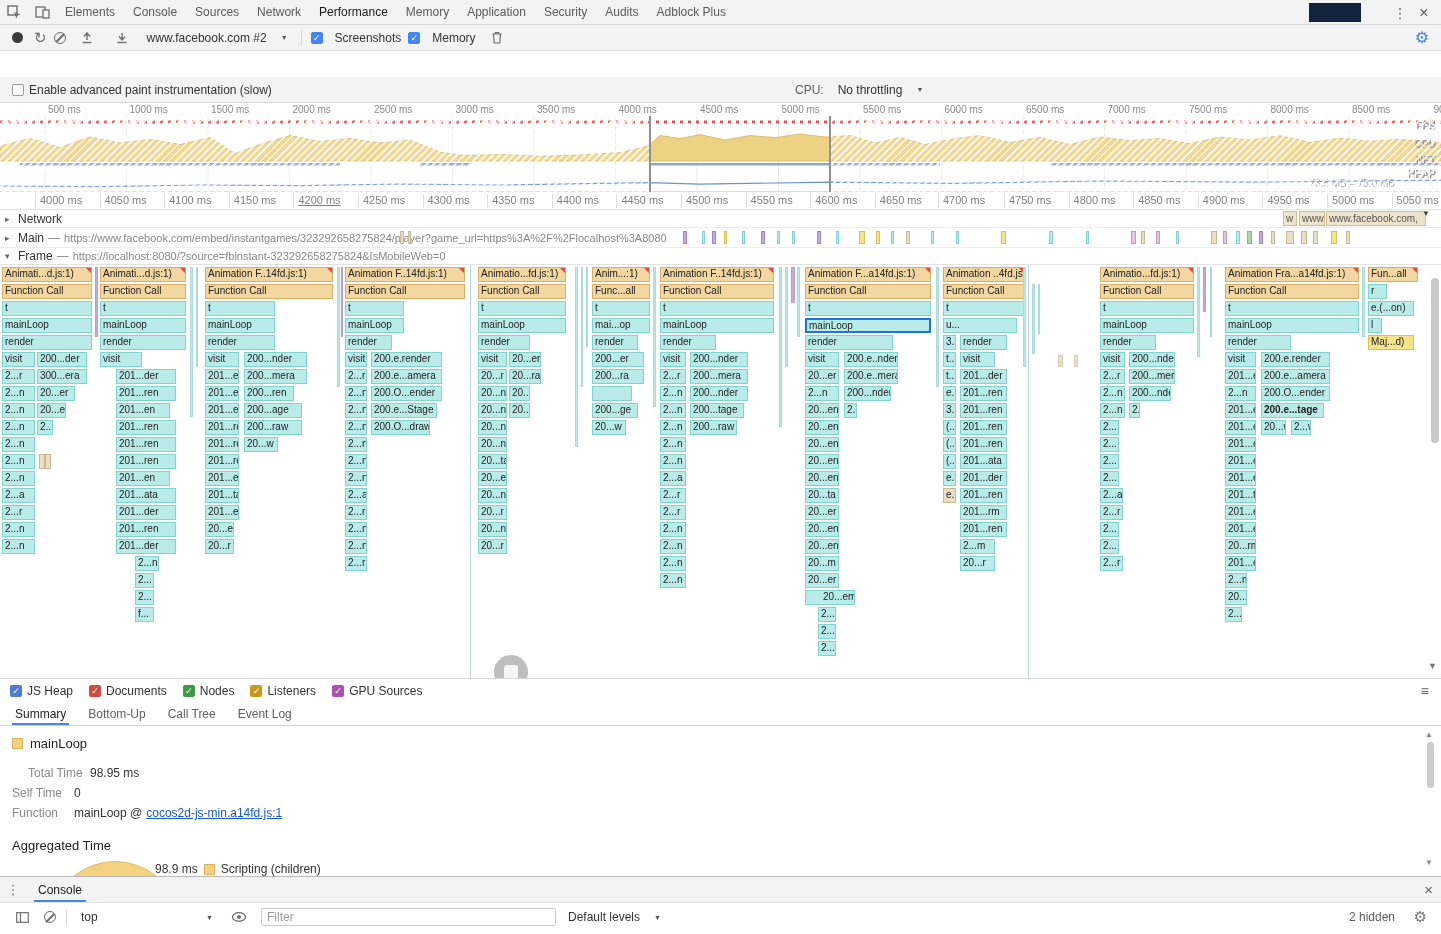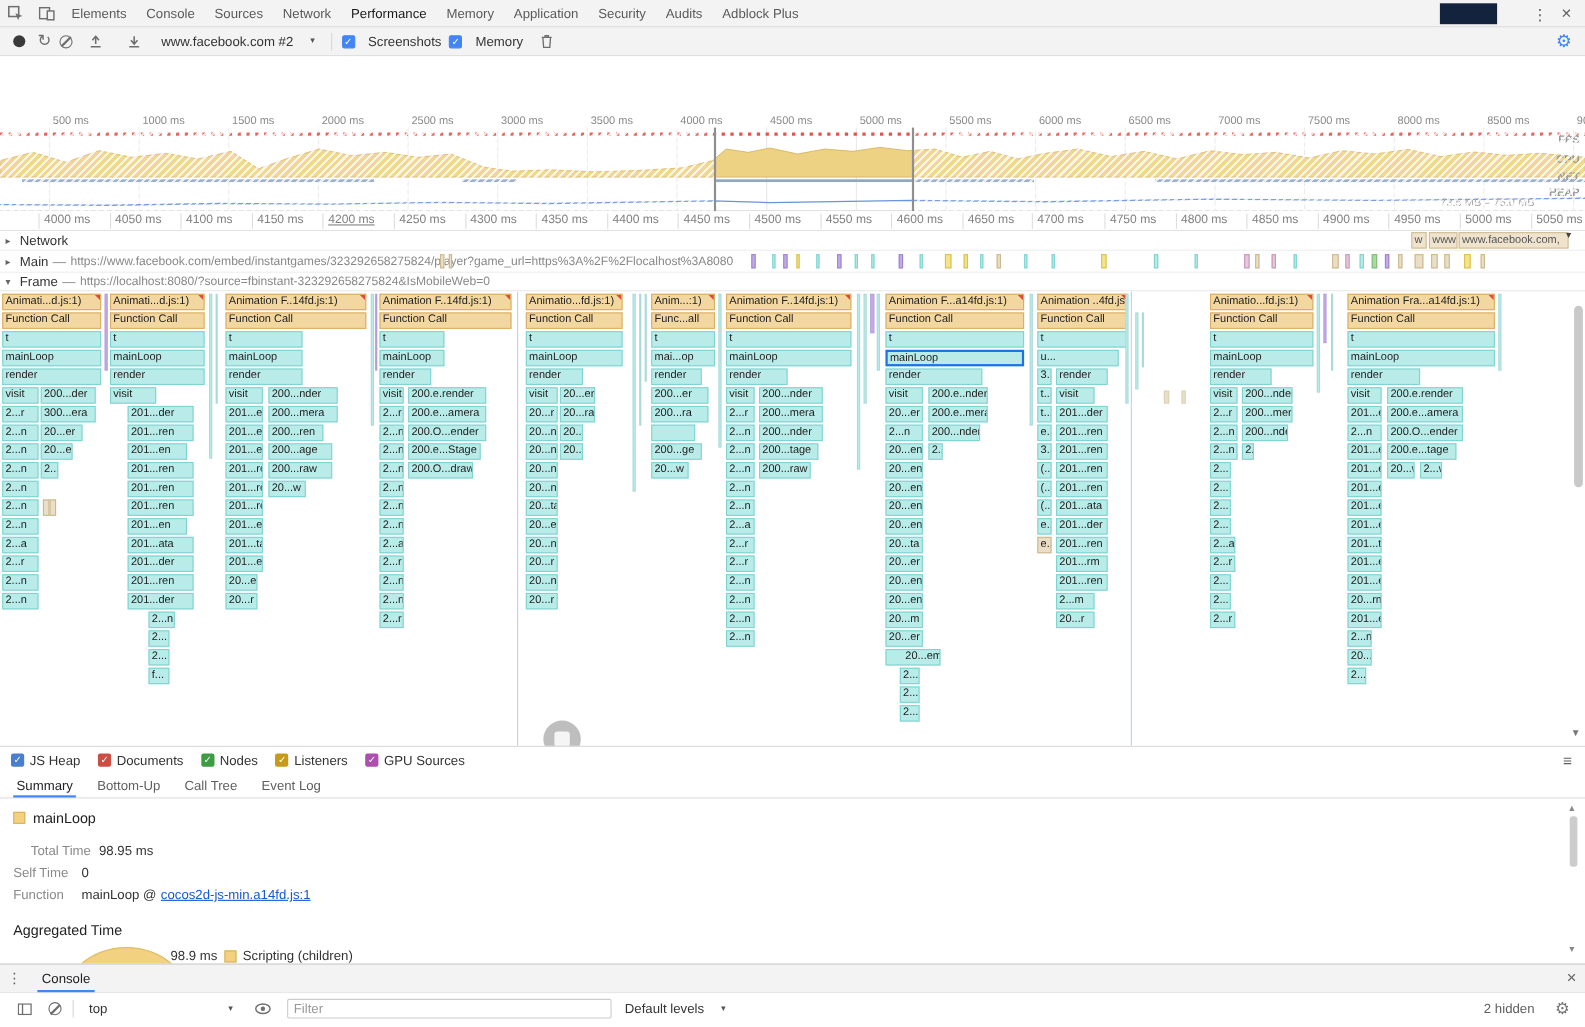--- a/index.html
+++ b/index.html
@@ -170,20 +170,31 @@
     <span class="cbx on">✓</span>
     <span class="cblab">Memory</span>
     <span class="icnbtn">
       <svg width="12" height="13" viewBox="0 0 12 13">
           <path d="M1.5 3 H10.5 M4.5 3 V1.5 H7.5 V3 M2.5 3 L3.2 12 H8.8 L9.5 3" stroke="#6e6e6e" stroke-width="1.2" fill="none"></path>
         </svg>
     </span>
     <span class="gear-blue">⚙</span>
   </div>
 
+  <div class="optrow opt2">
+    <span class="cbx"></span>
+    <span class="cblab">Enable advanced paint instrumentation (slow)</span>
+    <div class="optgroup">
+      <span class="optlbl">CPU:</span>
+      <div class="sel">
+        <span>No throttling</span>
+        <span class="caret">▼</span>
+      </div>
+    </div>
+  </div>
 
   <div class="overview">
     <svg id="ovsvg" width="1441" height="89">
         <line x1="45" y1="13" x2="45" y2="89" stroke="#e8e8e8"></line>
         <text x="48" y="10" fill="#8a8a8a" font-size="10">500 ms</text>
         <line x1="126.5" y1="13" x2="126.5" y2="89" stroke="#e8e8e8"></line>
         <text x="129.5" y="10" fill="#8a8a8a" font-size="10">1000 ms</text>
         <line x1="208" y1="13" x2="208" y2="89" stroke="#e8e8e8"></line>
         <text x="211" y="10" fill="#8a8a8a" font-size="10">1500 ms</text>
         <line x1="289.5" y1="13" x2="289.5" y2="89" stroke="#e8e8e8"></line>
@@ -576,35 +587,42 @@
         <div class="fcell" style="left: 0px; top: 36px; width: 134px;">t</div>
         <div class="fcell" style="left: 0px; top: 53px; width: 134px;">mainLoop</div>
         <div class="fcell" style="left: 0px; top: 70px; width: 66px;">render</div>
         <div class="fcell" style="left: 0px; top: 87px; width: 31px;">visit</div>
         <div class="fcell" style="left: 36px; top: 87px; width: 69px;">200.e.render</div>
         <div class="fcell" style="left: 0px; top: 104px; width: 31px;">201...er</div>
         <div class="fcell" style="left: 36px; top: 104px; width: 69px;">200.e...amera</div>
         <div class="fcell" style="left: 0px; top: 121px; width: 31px;">2...n</div>
         <div class="fcell" style="left: 36px; top: 121px; width: 69px;">200.O...ender</div>
         <div class="fcell" style="left: 0px; top: 138px; width: 31px;">201...en</div>
-        <div class="fcell" style="left: 36px; top: 138px; width: 63px;">200.e...tage</div>
+        <div class="fcell" style="left: 36px; top: 138px; width: 63px; font-weight: bold;">200.e...tage</div>
         <div class="fcell" style="left: 0px; top: 155px; width: 31px;">201...en</div>
         <div class="fcell" style="left: 36px; top: 155px; width: 25px;">20...w</div>
         <div class="fcell" style="left: 66px; top: 155px; width: 20px;">2...w</div>
         <div class="fcell" style="left: 0px; top: 172px; width: 31px;">201...en</div>
         <div class="fcell" style="left: 0px; top: 189px; width: 31px;">201...en</div>
         <div class="fcell" style="left: 0px; top: 206px; width: 31px;">201...en</div>
         <div class="fcell" style="left: 0px; top: 223px; width: 31px;">201...ta</div>
         <div class="fcell" style="left: 0px; top: 240px; width: 31px;">201...er</div>
         <div class="fcell" style="left: 0px; top: 257px; width: 31px;">201...en</div>
         <div class="fcell" style="left: 0px; top: 274px; width: 31px;">20...rm</div>
         <div class="fcell" style="left: 0px; top: 291px; width: 31px;">201...er</div>
         <div class="fcell" style="left: 0px; top: 308px; width: 22px;">2...m</div>
         <div class="fcell" style="left: 0px; top: 325px; width: 22px;">20...r</div>
         <div class="fcell" style="left: 0px; top: 342px; width: 17px;">2...</div>
+      </div>
+      <div class="fcol" style="left: 1368px; width: 52px;">
+        <div class="fcell hdr" style="left: 0px; top: 2px; width: 50px;">Fun...all</div>
+        <div class="fcell" style="left: 0px; top: 19px; width: 19px;">r</div>
+        <div class="fcell" style="left: 0px; top: 36px; width: 46px;">e.(...on)</div>
+        <div class="fcell" style="left: 0px; top: 53px; width: 14px;">l</div>
+        <div class="fcell" style="left: 0px; top: 70px; width: 46px; background: rgb(246, 228, 139); border-color: rgb(217, 192, 80);">Maj...d)</div>
       </div>
       <div class="sliver" style="left: 95px; top: 2px; width: 3px; height: 70px; background: rgb(195, 171, 233);"></div>
       <div class="sliver" style="left: 190px; top: 2px; width: 3px; height: 150px; background: rgb(185, 236, 233);"></div>
       <div class="sliver" style="left: 196px; top: 2px; width: 2px; height: 100px; background: rgb(185, 236, 233);"></div>
       <div class="sliver" style="left: 337px; top: 2px; width: 3px; height: 120px; background: rgb(185, 236, 233);"></div>
       <div class="sliver" style="left: 341px; top: 2px; width: 2px; height: 70px; background: rgb(195, 171, 233);"></div>
       <div class="sliver" style="left: 575px; top: 2px; width: 3px; height: 180px; background: rgb(185, 236, 233);"></div>
       <div class="sliver" style="left: 581px; top: 2px; width: 2px; height: 120px; background: rgb(185, 236, 233);"></div>
       <div class="sliver" style="left: 586px; top: 2px; width: 2px; height: 80px; background: rgb(185, 236, 233);"></div>
       <div class="sliver" style="left: 653px; top: 2px; width: 3px; height: 140px; background: rgb(185, 236, 233);"></div>

